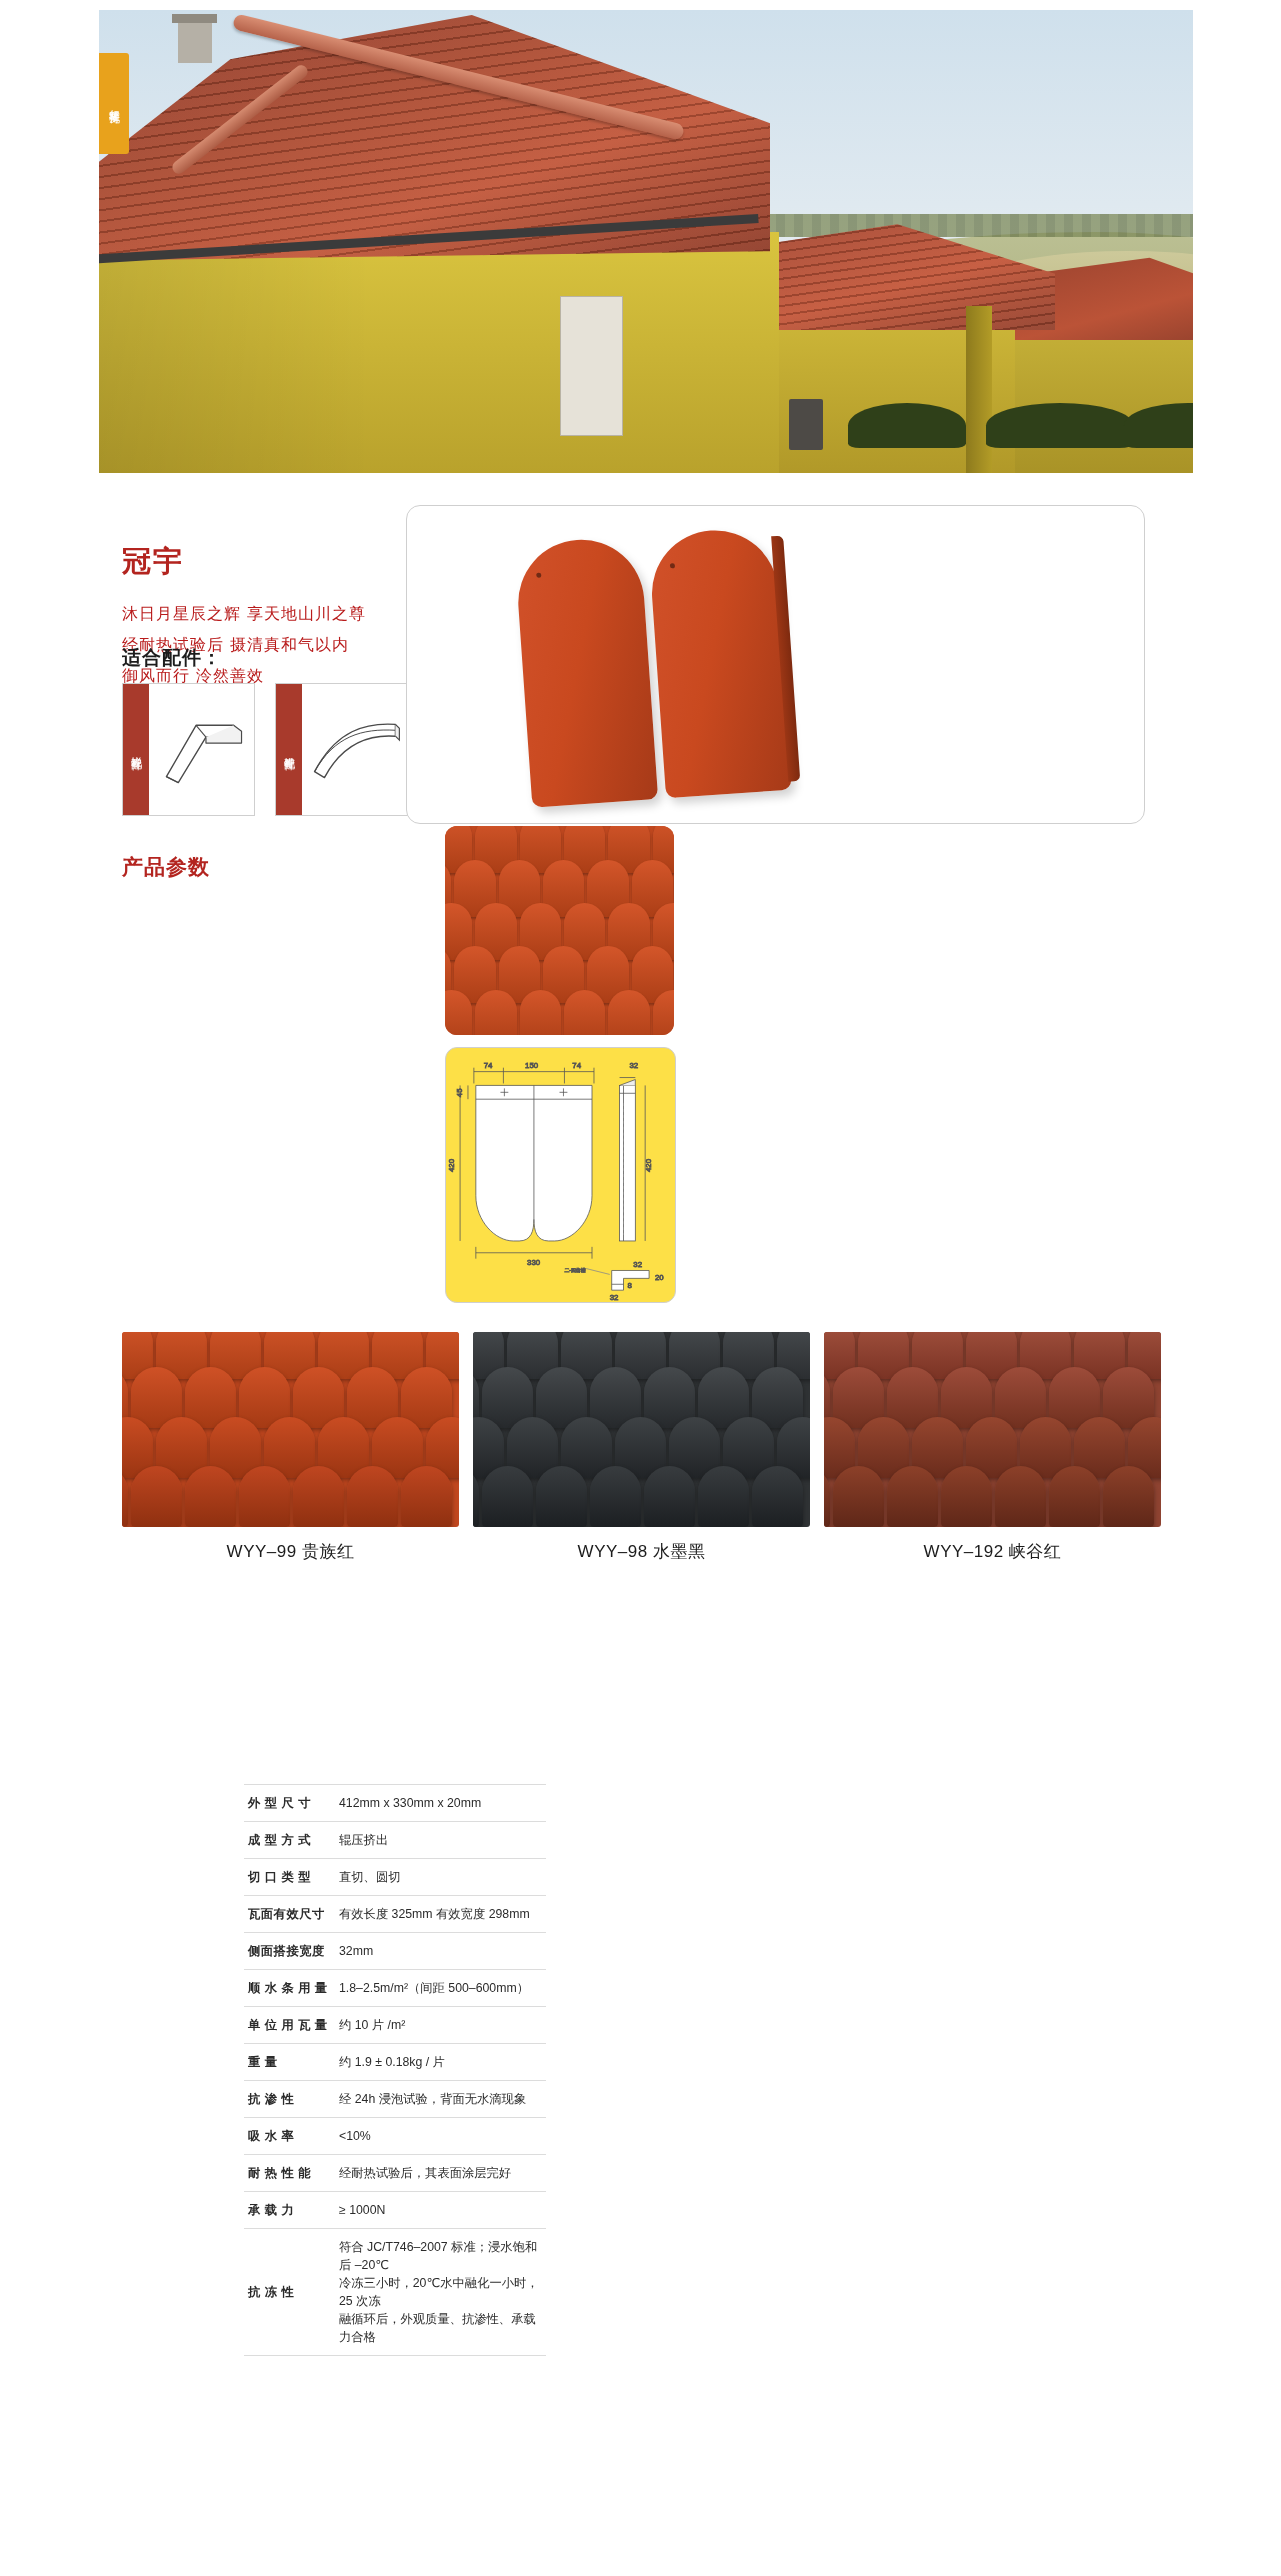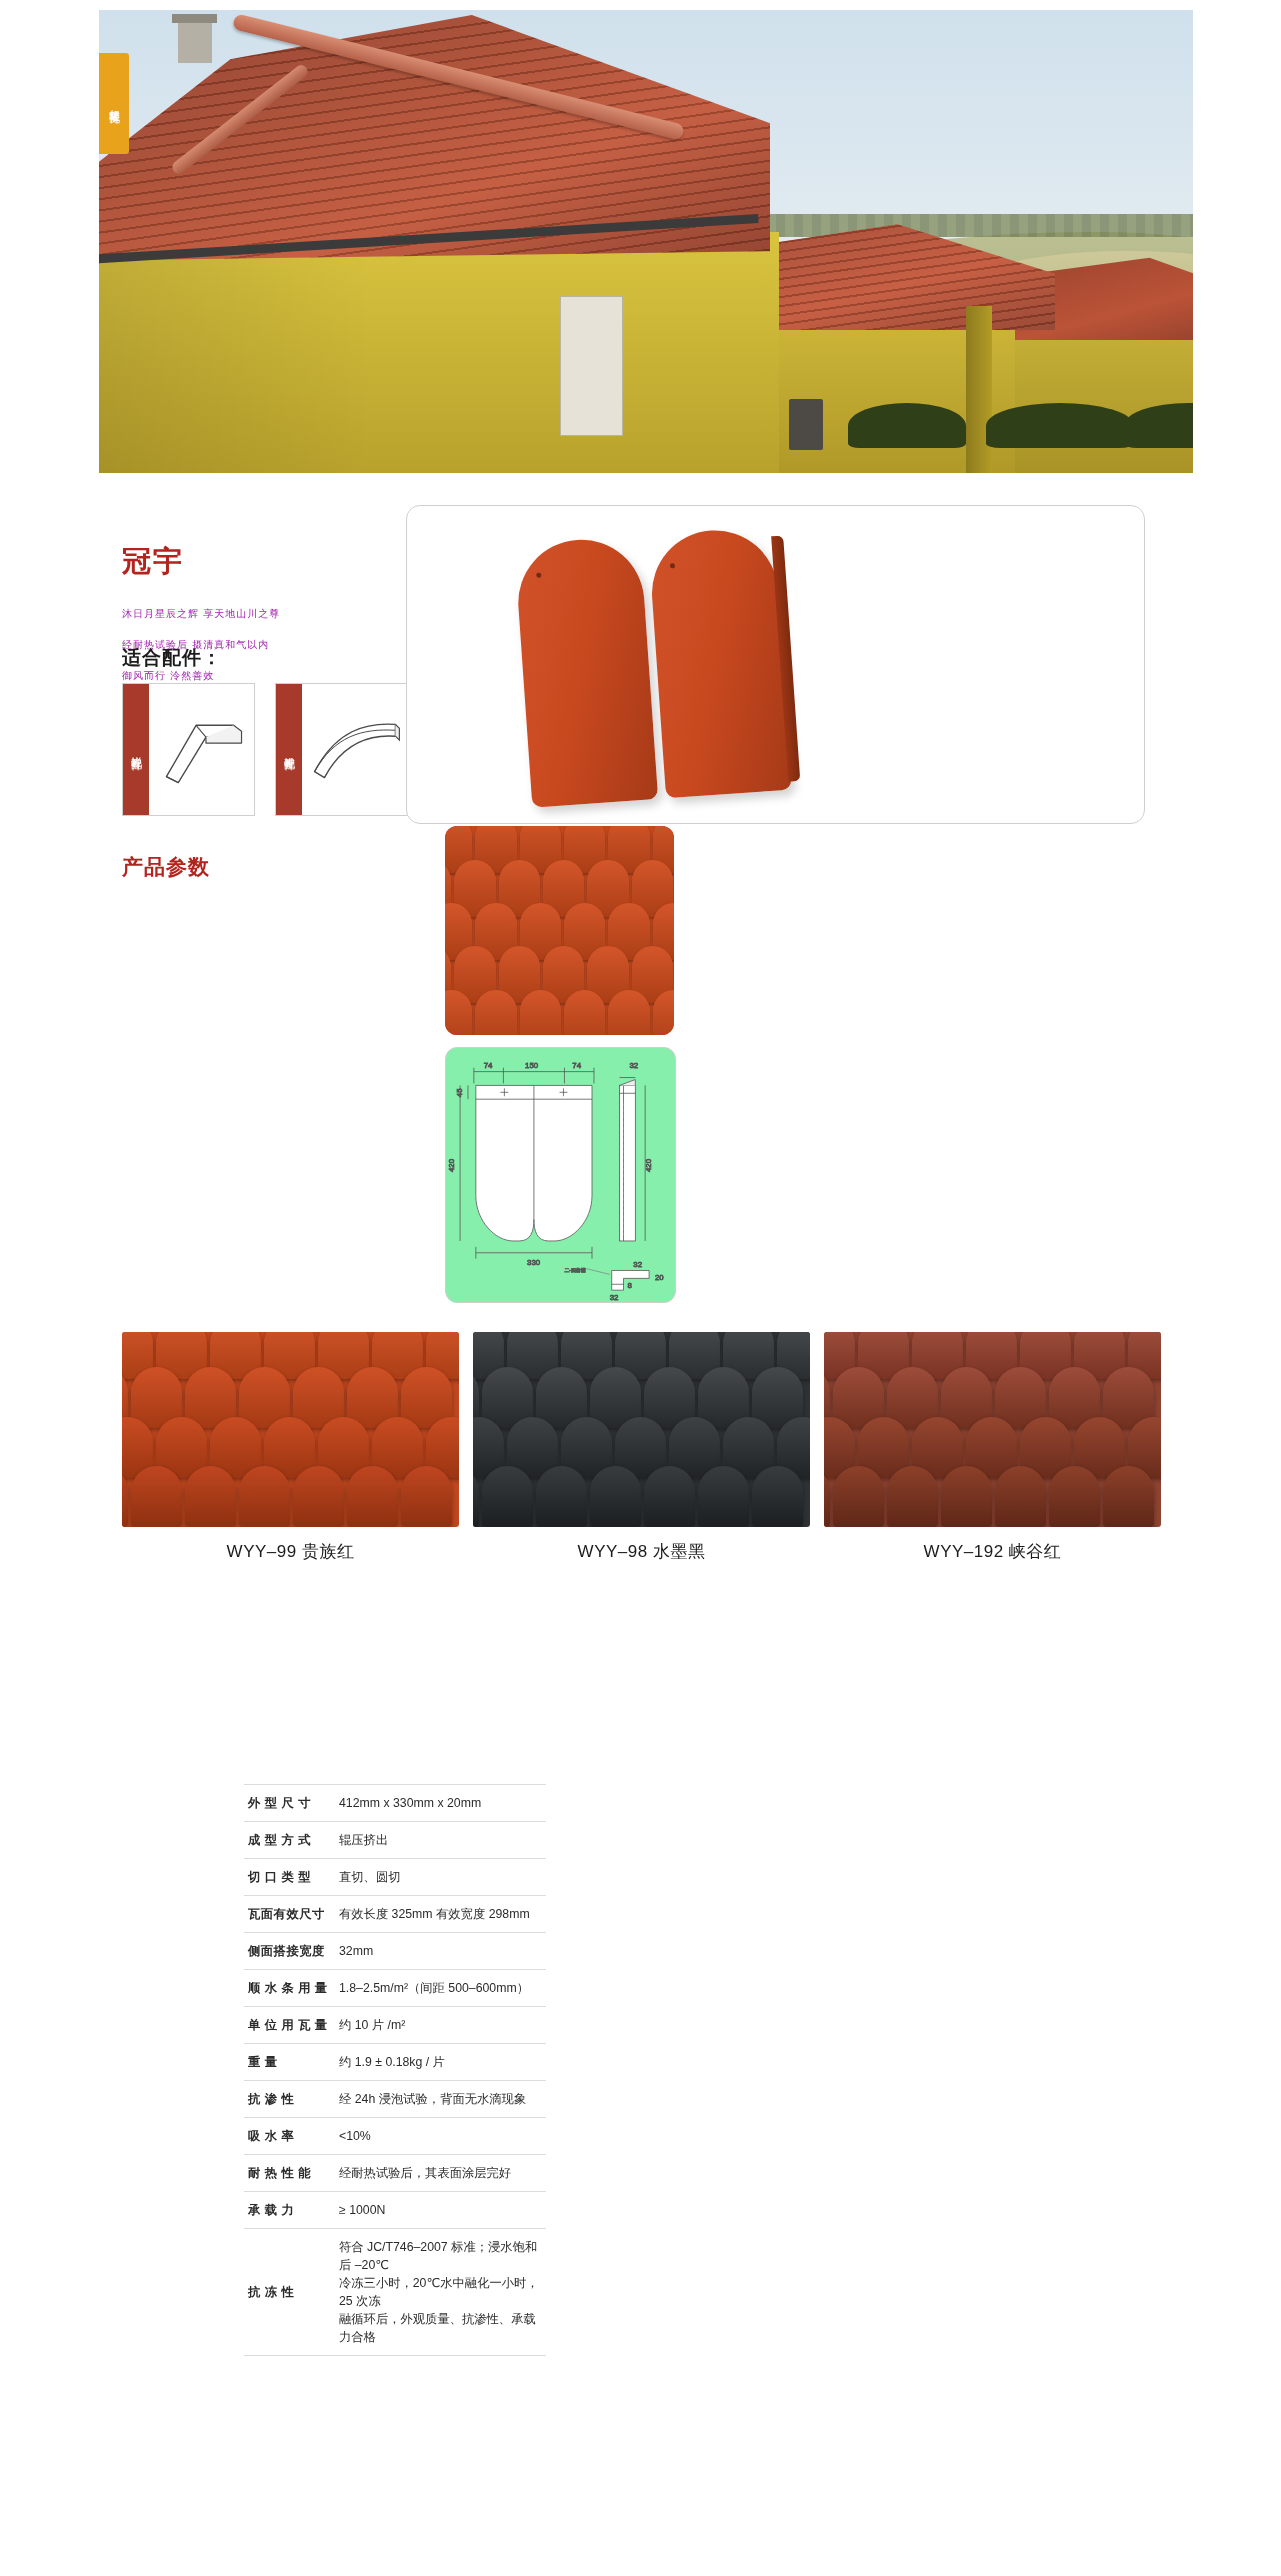--- a/index.html
+++ b/index.html
@@ -59,21 +59,21 @@
   .hero .bush{position:absolute;bottom:25px;height:45px;background:#2f4019;border-radius:50% 50% 10% 10%;}
 
   .badge{position:absolute;left:0;top:43px;width:30px;height:101px;background:#e8a21c;
     color:#fff;font-size:11px;line-height:13px;letter-spacing:1px;
     writing-mode:vertical-rl;text-orientation:upright;display:flex;align-items:center;justify-content:center;
     border-radius:0 3px 3px 0;}
 
   
   .brand{position:absolute;left:122px;top:542px;width:325px;}
   .brand-title{font-family:"DejaVu Serif","Liberation Serif",serif;font-size:29px;color:#b3241f;font-weight:700;letter-spacing:2px;}
-  .brand-lines{margin-top:16px;font-family:"DejaVu Serif","Liberation Serif",serif;font-size:10px;color:#a21caf;line-height:31px;letter-spacing:1px;}
+  .brand-lines{margin-top:16px;font-family:"DejaVu Serif","Liberation Serif",serif;font-size:16px;color:#b91c1c;line-height:31px;letter-spacing:1px;}
 
   
   .acc-title{position:absolute;left:122px;top:645px;font-size:19px;font-weight:700;color:#1c1c1c;letter-spacing:1px;}
   .acc-wrap{position:absolute;left:122px;top:683px;display:flex;gap:20px;}
   .acc-card{width:131px;height:131px;border:1px solid #cfcfcf;display:flex;background:#fff;}
   .acc-tab{width:26px;background:#a83a2c;color:#fff;font-size:11px;line-height:13px;
     writing-mode:vertical-rl;text-orientation:upright;display:flex;align-items:center;justify-content:center;letter-spacing:1px;}
   .acc-body{flex:1;position:relative;}
   .acc-body svg{position:absolute;left:50%;top:50%;transform:translate(-50%,-50%);}
 
@@ -98,21 +98,21 @@
   td.v{padding-left:10px;}
   .params-wrap{position:absolute;left:122px;top:892px;width:305px;}
 
   
   .photo-tiles{position:absolute;left:445px;top:826px;width:229px;height:209px;border-radius:12px;overflow:hidden;background:#c0481f;}
   .scallop-rows{position:absolute;inset:0;}
   .srow{position:absolute;left:-14px;width:266px;height:57px;display:flex;}
   .scal{width:44px;height:57px;border-radius:22px 22px 4px 4px;margin-right:3px;
     background:linear-gradient(180deg,#d4562a,#ab3e16);box-shadow:0 2px 3px rgba(0,0,0,.3);}
 
-  .drawing{position:absolute;left:445px;top:1047px;width:229px;height:254px;border:1px solid #cfcfcf;border-radius:12px;background:#86efac;}
+  .drawing{position:absolute;left:445px;top:1047px;width:229px;height:254px;border:1px solid #cfcfcf;border-radius:12px;background:#fde047;}
   .drawing svg{position:absolute;left:0;top:0;}
 
   
   .swatches{position:absolute;left:122px;top:1332px;width:1041px;display:flex;gap:14px;}
   .sw{width:337px;}
   .sw-img{width:337px;height:195px;border-radius:3px;overflow:hidden;position:relative;}
   .sw-label{margin-top:13px;text-align:center;font-size:17px;color:#1c1c1c;letter-spacing:0.5px;}
   .sw-rows{position:absolute;inset:0;}
   .sw-row{position:absolute;left:-20px;width:394px;height:61px;display:flex;}
   .sw-cell{width:51px;height:61px;border-radius:26px 26px 4px 4px;margin-right:3px;box-shadow:0 2px 4px rgba(0,0,0,.35);}

